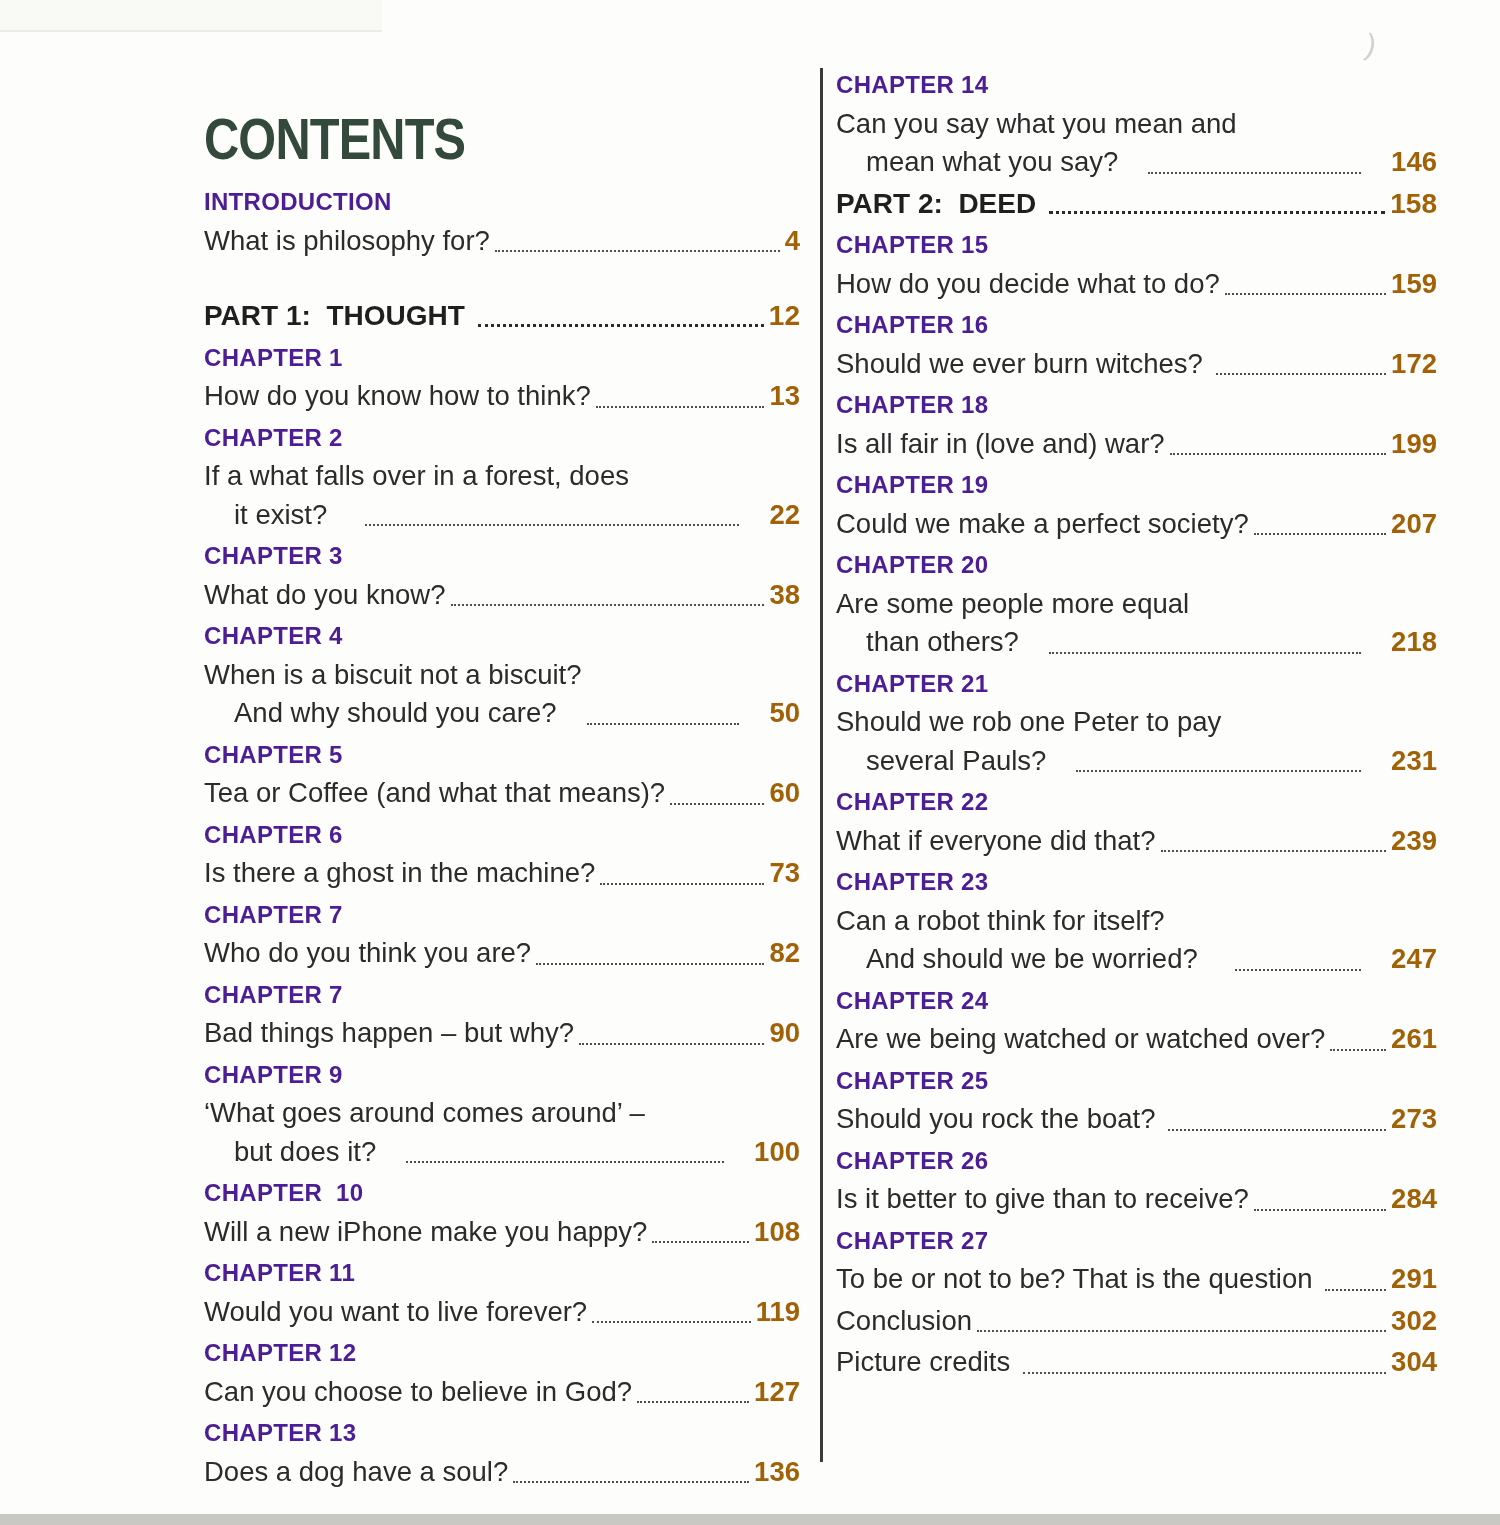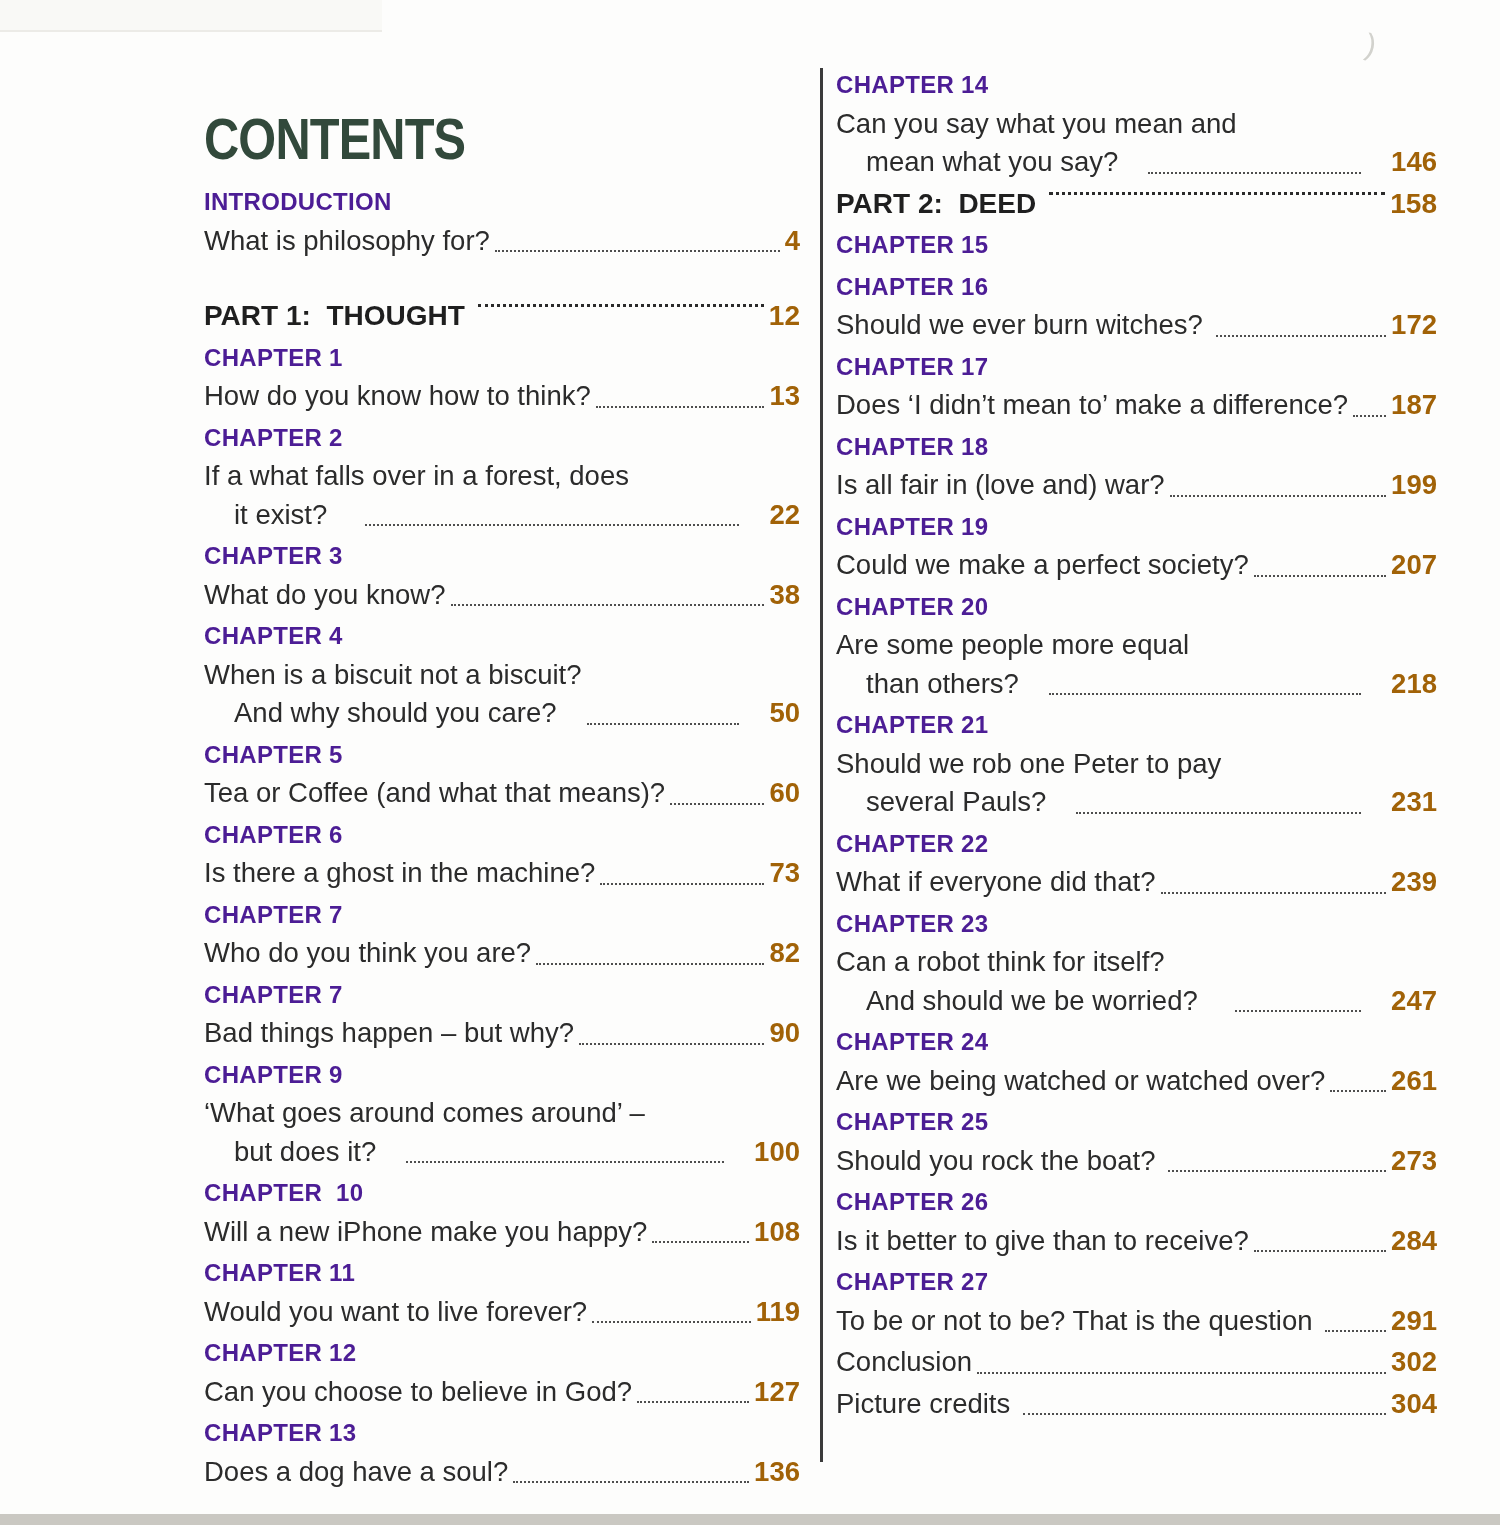--- a/index.html
+++ b/index.html
@@ -63,21 +63,21 @@
 
   .dots { flex: 1; min-width: 10px; position: relative; }
   .dots::after {
     content: "";
     position: absolute; left: 5px; right: 5px; bottom: 8px;
     border-bottom: 2.6px dotted #4e4e4e;
   }
 
   .page-num { font-weight: 700; color: #a16207; }
 
-  .part .line { font-weight: 800; font-size: 28px; color: #1f1f1f; align-items: center; }
+  .part .line { font-weight: 800; font-size: 28px; color: #1f1f1f; }
   .part .dots::after { border-bottom: 3.4px dotted #2a2a2a; bottom: 9px; }
 </style>
 </head>
 <body>
 
 <div class="page">
   <div class="scan-top-smudge"></div>
   <div class="scan-corner-mark">)</div>
 
   <h1 class="title">CONTENTS</h1>
@@ -228,35 +228,32 @@
       </div>
       <div class="block part">
         <div class="line">
           <span class="txt">PART 2:  DEED </span>
           <span class="dots"></span>
           <span class="page-num">158</span>
         </div>
       </div>
       <div class="block">
         <div class="label">CHAPTER 15</div>
+        <div class="line">
+          <span class="txt">How do you decide what to do?</span>
+          <span class="dots"></span>
+          <span class="page-num">159</span>
+        </div>
       </div>
       <div class="block">
         <div class="label">CHAPTER 16</div>
         <div class="line">
           <span class="txt">Should we ever burn witches? </span>
           <span class="dots"></span>
           <span class="page-num">172</span>
-        </div>
-      </div>
-      <div class="block">
-        <div class="label">CHAPTER 17</div>
-        <div class="line">
-          <span class="txt">Does ‘I didn’t mean to’ make a difference?</span>
-          <span class="dots"></span>
-          <span class="page-num">187</span>
         </div>
       </div>
       <div class="block">
         <div class="label">CHAPTER 18</div>
         <div class="line">
           <span class="txt">Is all fair in (love and) war?</span>
           <span class="dots"></span>
           <span class="page-num">199</span>
         </div>
       </div>

